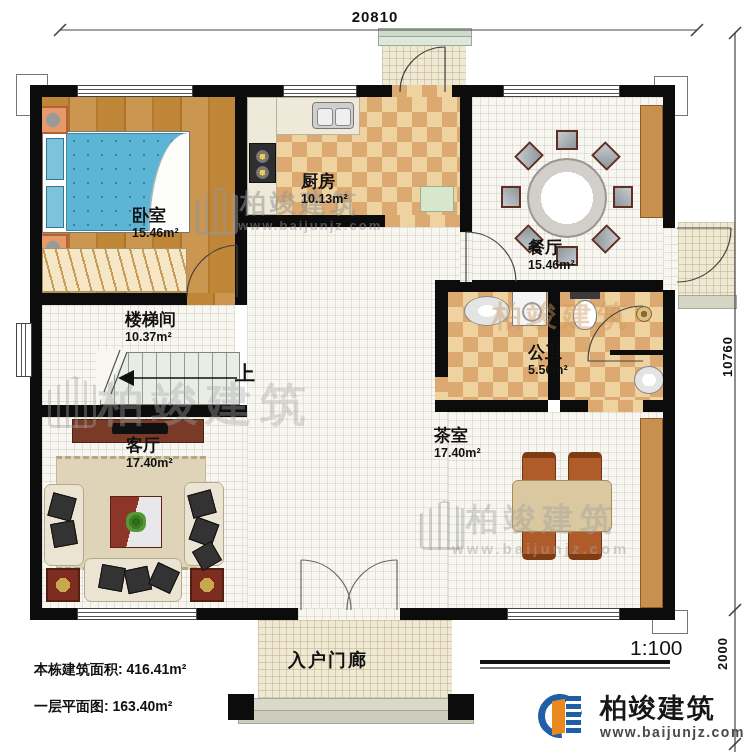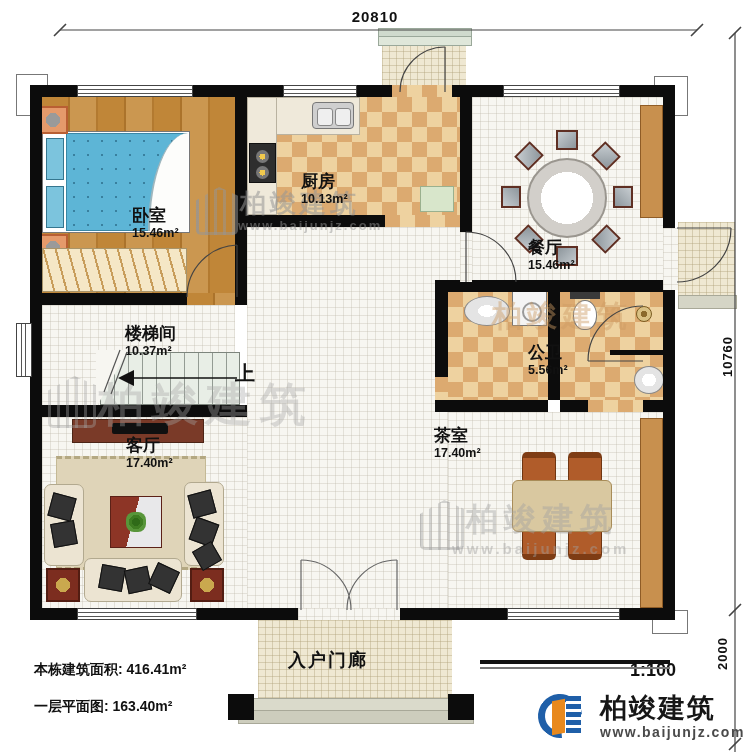--- a/index.html
+++ b/index.html
@@ -33,21 +33,21 @@
   .dchair{background:linear-gradient(135deg,#c6ccd0,#8d969c);border:2px solid #5f2f23;z-index:21;box-sizing:border-box;}
   .tchair{background:#b05c2a;border:1px solid #6f3510;border-radius:5px;z-index:21;box-sizing:border-box;}
   .wm{z-index:55;pointer-events:none;font-weight:bold;white-space:nowrap;}
   .wm-glyph{border:3px solid currentColor;border-radius:5px;
         background:repeating-linear-gradient(90deg,transparent 0 6px,currentColor 6px 9px);
         clip-path:polygon(0 28%,55% 0,100% 18%,100% 100%,0 100%);}
   svg.overlay{position:absolute;left:0;top:0;z-index:70;pointer-events:none;}
   .dim{z-index:75;font-size:15px;font-weight:bold;text-align:center;letter-spacing:1px;}
   .footer-info{z-index:80;font-size:14px;font-weight:600;line-height:18.5px;white-space:pre-line;}
   .title-main{z-index:80;font-size:29px;font-weight:bold;letter-spacing:2px;}
-  .title-scale{z-index:80;font-size:18px;font-weight:bold;margin-top:24px;}
+  .title-scale{z-index:80;font-size:21px;font-weight:normal;}
   .brand-name{z-index:80;font-size:27px;font-weight:900;letter-spacing:2px;color:#161616;}
   .brand-site{z-index:80;font-size:14px;font-weight:bold;color:#4a4a4a;letter-spacing:1.5px;}
 </style>
 </head>
 <body>
 
 <div id="plan">
 
   <div class="abs wood" style="left:42px;top:97px;width:193px;height:196px;"></div>
   <div class="abs checker" style="left:247px;top:97px;width:213px;height:118px;"></div>
@@ -194,21 +194,21 @@
     <div class="rarea">15.46m²</div>
   </div>
   <div class="abs rlabel" style="left:301px;top:172px;width:110px;">
     <div class="rname">厨房</div>
     <div class="rarea">10.13m²</div>
   </div>
   <div class="abs rlabel" style="left:528px;top:238px;width:110px;">
     <div class="rname">餐厅</div>
     <div class="rarea">15.46m²</div>
   </div>
-  <div class="abs rlabel" style="left:125px;top:324px;width:110px;">
+  <div class="abs rlabel" style="left:125px;top:310px;width:110px;">
     <div class="rname">楼梯间</div>
     <div class="rarea">10.37m²</div>
   </div>
   <div class="abs rlabel" style="left:528px;top:343px;width:110px;">
     <div class="rname">公卫</div>
     <div class="rarea">5.56m²</div>
   </div>
   <div class="abs rlabel" style="left:126px;top:436px;width:110px;">
     <div class="rname">客厅</div>
     <div class="rarea">17.40m²</div>

